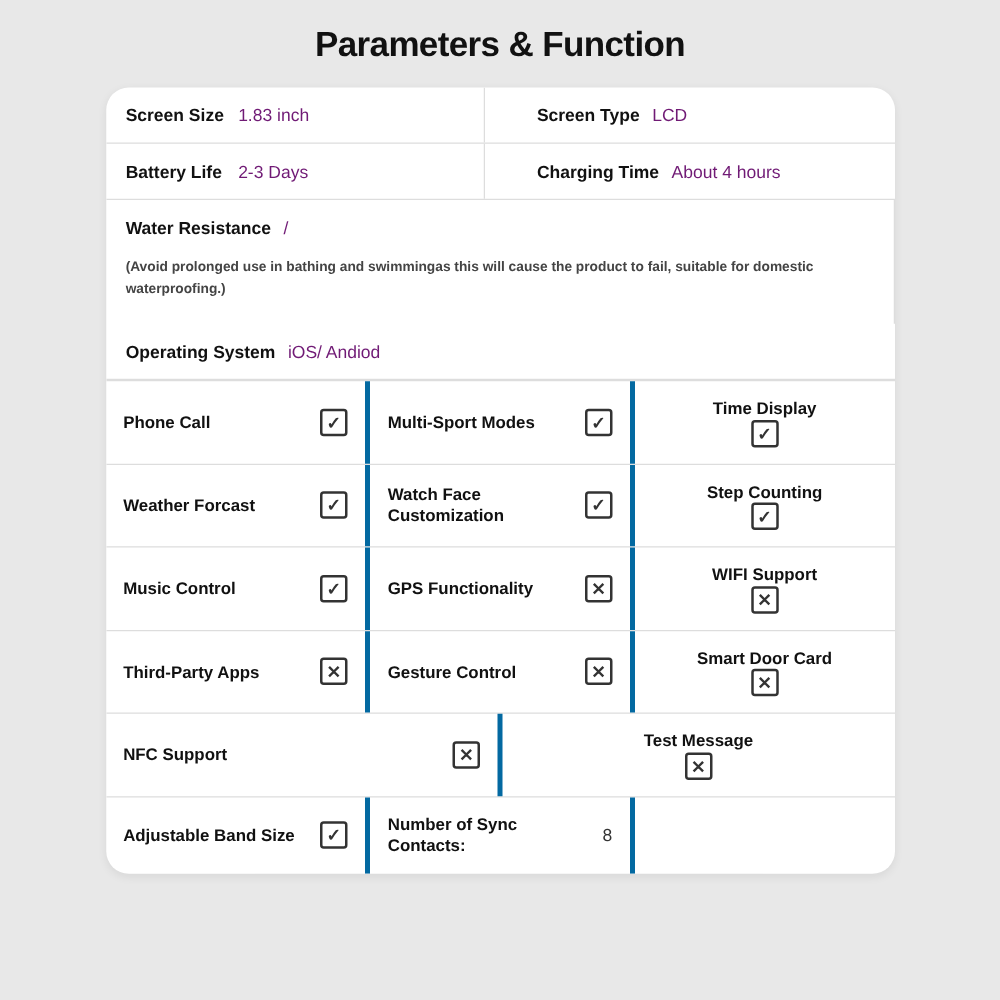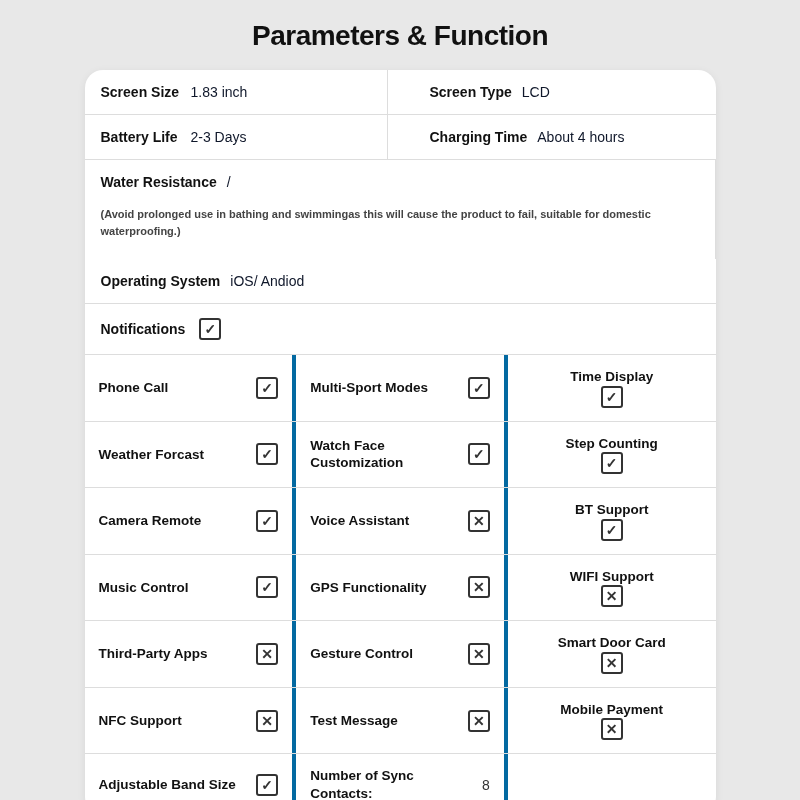--- a/index.html
+++ b/index.html
@@ -60,21 +60,21 @@
       color: #111;
       white-space: nowrap;
       min-width: 80px;
     }
     .specs-label.two-line {
       white-space: normal;
       min-width: 90px;
     }
     .specs-value {
       font-size: 14px;
-      color: #0f172a;
+      color: #701a75;
     }
     .specs-note {
       font-size: 11px;
       color: #444;
       padding: 4px 16px 12px 16px;
       line-height: 1.5;
       font-weight: bold;
     }
     .water-cell {
       flex-direction: column;
@@ -183,24 +183,20 @@
           <span class="specs-label two-line">Water Resistance</span>
           <span class="specs-value">/</span>
         </div>
         <div class="specs-note" style="padding-left:0;padding-top:6px;">(Avoid prolonged use in bathing and swimmingas this will cause the product to fail, suitable for domestic waterproofing.)</div>
       </div>
       <div style="flex:1; display:flex; flex-direction:column; border-left: none;">
         <div class="specs-cell" style="border-bottom: 1px solid #ddd;">
           <span class="specs-label two-line">Operating System</span>
           <span class="specs-value">iOS/ Andiod</span>
         </div>
-        <div class="specs-cell notif-cell">
-          <span class="specs-label">Notifications</span>
-          <span class="checkbox checked"></span>
-        </div>
       </div>
     </div>
   </div>
 
   <div class="features-section" id="features-container">
   <div class="features-row">
         <div class="feature-cell">
           <span class="feature-label">Phone Call</span>
           <span class="checkbox checked"></span>
         </div>
@@ -222,34 +218,20 @@
           <span class="feature-label">Watch Face Customization</span>
           <span class="checkbox checked"></span>
         </div>
         <div class="feature-cell">
           <span class="feature-label">Step Counting</span>
           <span class="checkbox checked"></span>
         </div>
       </div>
       <div class="features-row">
         <div class="feature-cell">
-          <span class="feature-label">Camera Remote</span>
-          <span class="checkbox checked"></span>
-        </div>
-        <div class="feature-cell">
-          <span class="feature-label">Voice Assistant</span>
-          <span class="checkbox cross"></span>
-        </div>
-        <div class="feature-cell">
-          <span class="feature-label">BT Support</span>
-          <span class="checkbox checked"></span>
-        </div>
-      </div>
-      <div class="features-row">
-        <div class="feature-cell">
           <span class="feature-label">Music Control</span>
           <span class="checkbox checked"></span>
         </div>
         <div class="feature-cell">
           <span class="feature-label">GPS Functionality</span>
           <span class="checkbox cross"></span>
         </div>
         <div class="feature-cell">
           <span class="feature-label">WIFI Support</span>
           <span class="checkbox cross"></span>
@@ -269,24 +251,20 @@
           <span class="checkbox cross"></span>
         </div>
       </div>
       <div class="features-row">
         <div class="feature-cell">
           <span class="feature-label">NFC Support</span>
           <span class="checkbox cross"></span>
         </div>
         <div class="feature-cell">
           <span class="feature-label">Test Message</span>
-          <span class="checkbox cross"></span>
-        </div>
-        <div class="feature-cell">
-          <span class="feature-label">Mobile Payment</span>
           <span class="checkbox cross"></span>
         </div>
       </div>
       <div class="features-row">
         <div class="feature-cell">
           <span class="feature-label">Adjustable Band Size</span>
           <span class="checkbox checked"></span>
         </div>
         <div class="feature-cell">
           <span class="feature-label">Number of Sync Contacts:</span>

